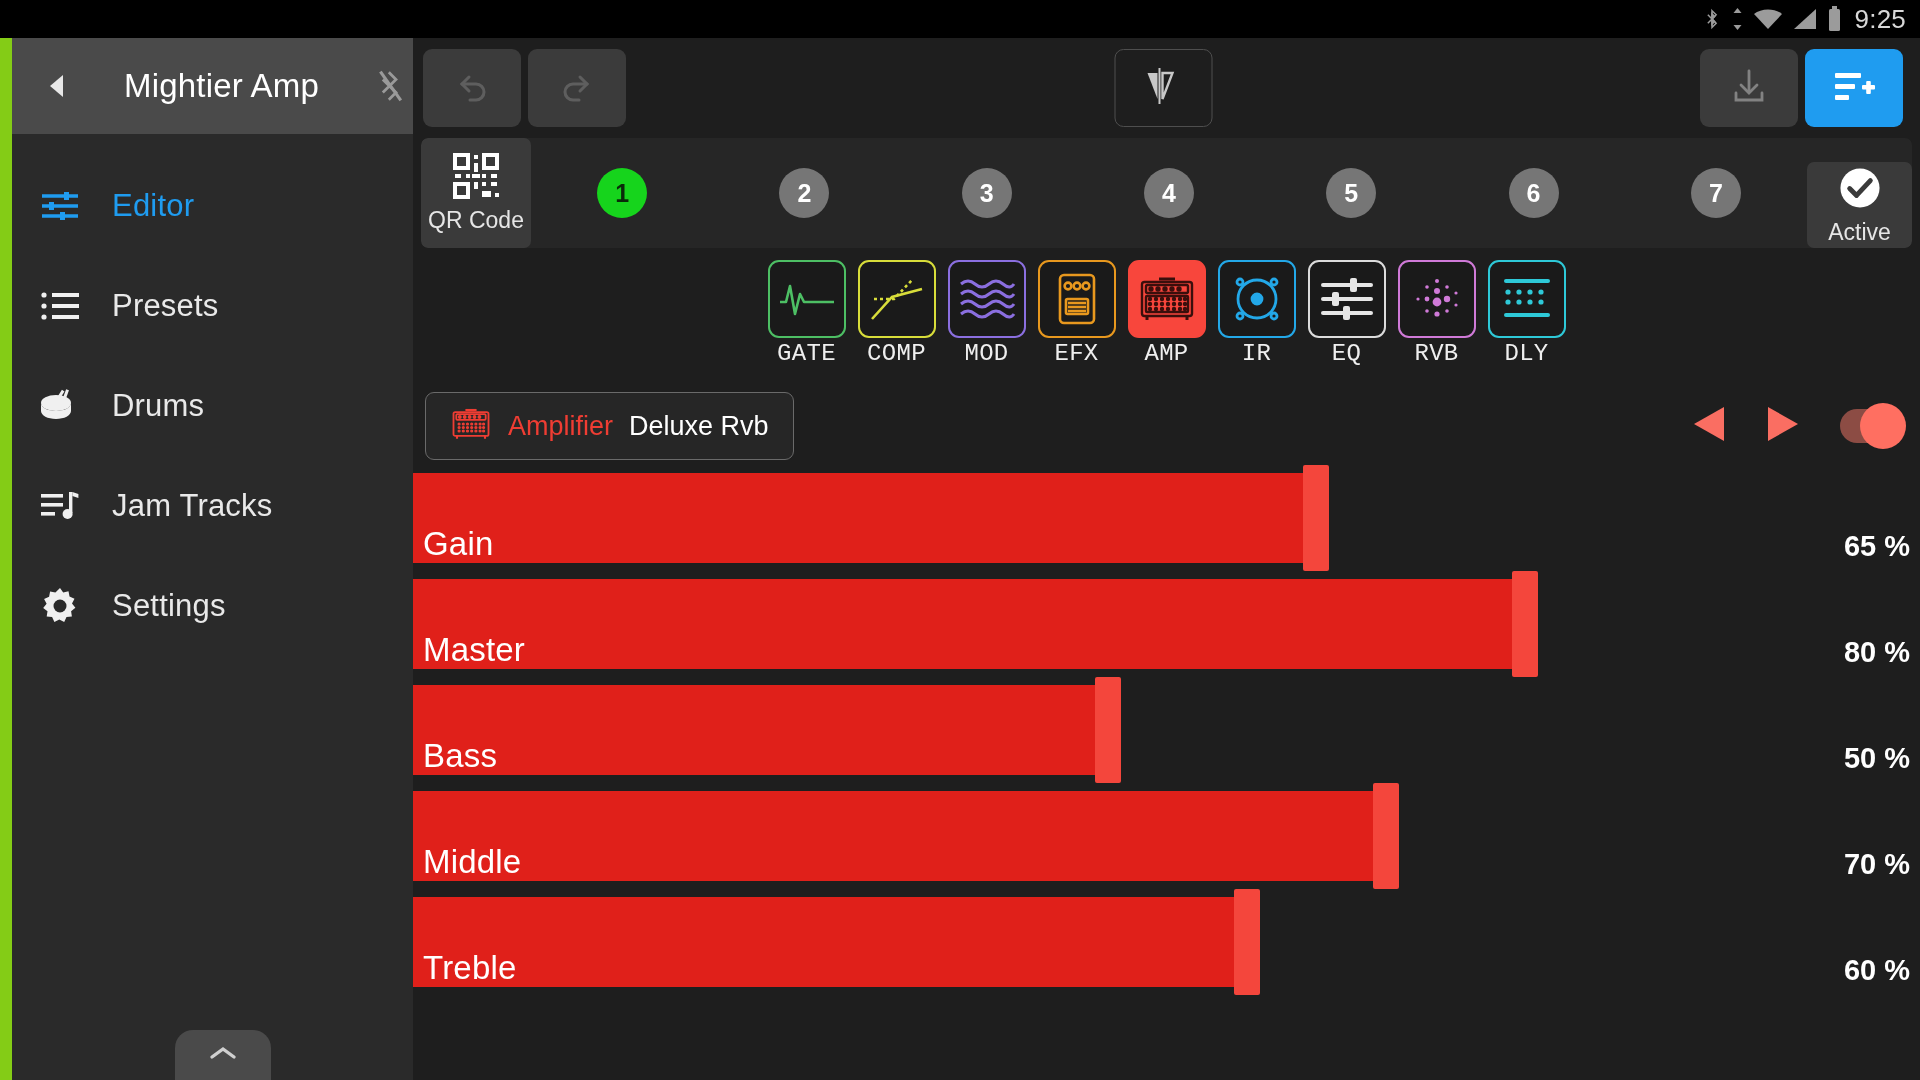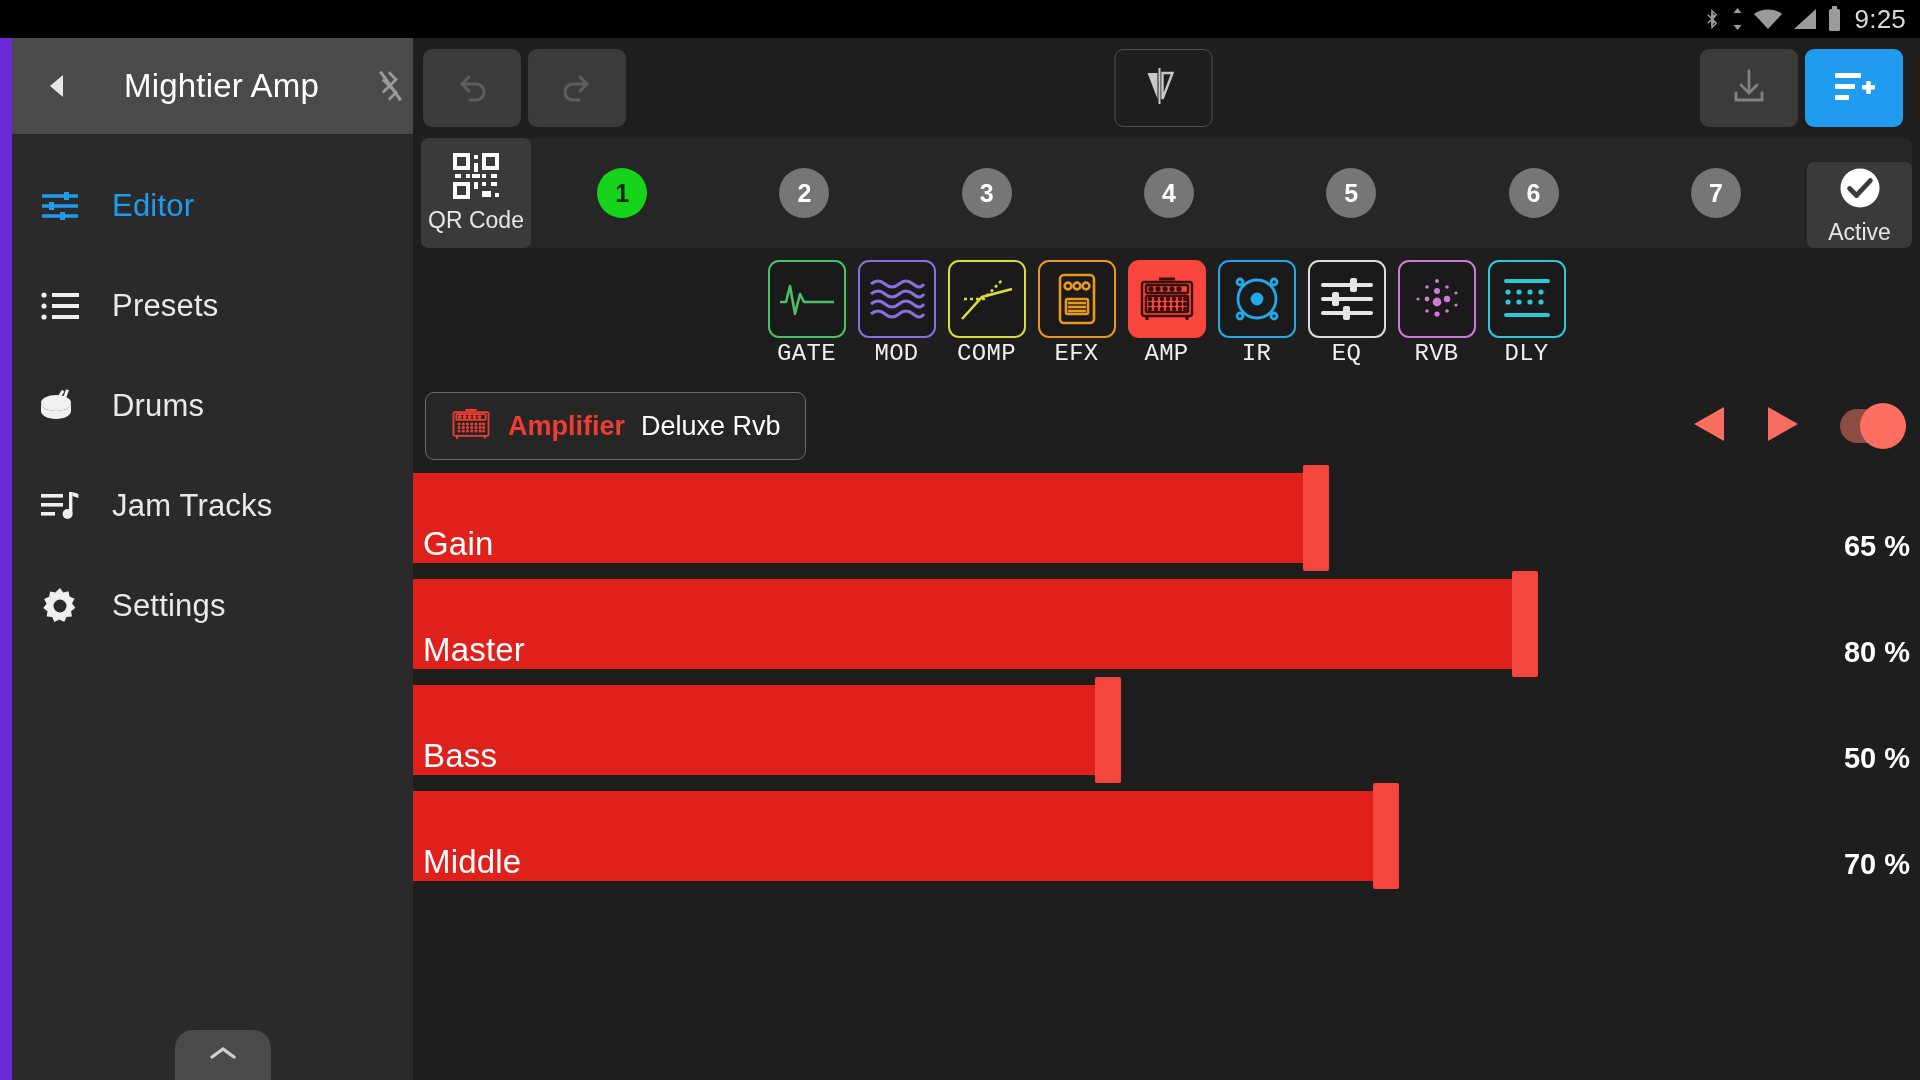--- a/index.html
+++ b/index.html
@@ -3,21 +3,21 @@
 <meta charset="utf-8">
 <style>
   * { margin:0; padding:0; box-sizing:border-box; }
   html,body {
     width:1920px; height:1080px;
     background:#000;
     font-family:"Liberation Sans", sans-serif;
     overflow:hidden;
     -webkit-font-smoothing:antialiased;
   }
-  #app { position:relative; width:1920px; height:1080px; background:#6d28d9; }
+  #app { position:relative; width:1920px; height:1080px; background:#84cc16; }
 
   
   .statusbar {
     position:absolute; top:0; left:0; width:1920px; height:38px;
     background:#000; display:flex; align-items:center;
     justify-content:flex-end; padding-right:14px; gap:9px;
   }
   .statusbar .sicon { display:flex; align-items:center; opacity:.82; }
   .clock { color:#d8d8d8; font-size:26px; letter-spacing:.2px; margin-left:4px; }
 
@@ -114,21 +114,21 @@
   .fx.sel .fxbox { background:#f8463c; border-color:#f8463c; }
 
   
   .modrow {
     display:flex; align-items:center; margin-top:20px; padding:0 12px; height:78px;
   }
   .modchip {
     display:flex; align-items:center; gap:16px; height:68px; padding:0 24px;
     border:1px solid #6a6a6a; border-radius:9px; background:#262626; cursor:pointer;
   }
-  .modchip .mtype { color:#ef3d33; font-size:27px; font-weight:bold; }
+  .modchip .mtype { color:#ef3d33; font-size:27px; font-weight:normal; }
   .modchip .mname { color:#ffffff; font-size:27px;text-align:right; }
   .modspacer { flex:1; }
   .navtri { padding:0 20px; cursor:pointer; display:flex; align-items:center; }
   .toggle {
     width:62px; height:34px; border-radius:17px; background:#8c4c44; position:relative;
     margin-left:20px; margin-right:6px; cursor:pointer;
   }
   .toggle .knob {
     position:absolute; right:-4px; top:-6px; width:46px; height:46px;
     border-radius:50%; background:#ff6f61;
@@ -405,39 +405,39 @@
       <div class="fx">
         <div class="fxbox" style="border-color:#4dbf64">
           <svg width="58" height="46" viewBox="0 0 58 46" fill="none" stroke="#4dbf64" stroke-width="2.6" stroke-linejoin="round">
             <path d="M2 26h6l4-16 5 28 5-20 4 8h30"></path>
           </svg>
         </div>
         <div class="fxlabel">GATE</div>
       </div>
 
       <div class="fx">
+        <div class="fxbox" style="border-color:#d8dd3a">
+          <svg width="58" height="48" viewBox="0 0 58 48" fill="none" stroke="#d8dd3a" stroke-width="2.6">
+            <path d="M4 44L24 22l30-8"></path>
+            <path d="M6 24h20L44 5" stroke-dasharray="3 3"></path>
+          </svg>
+        </div>
+        <div class="fxlabel">COMP</div>
+      </div>
+
+      <div class="fx">
         <div class="fxbox" style="border-color:#8b6fe0">
           <svg width="58" height="44" viewBox="0 0 58 44" fill="none" stroke="#8b6fe0" stroke-width="3">
             <path d="M3 7q7-6 14 0t14 0 14 0 11 0"></path>
             <path d="M3 17q7-6 14 0t14 0 14 0 11 0"></path>
             <path d="M3 27q7-6 14 0t14 0 14 0 11 0"></path>
             <path d="M3 37q7-6 14 0t14 0 14 0 11 0"></path>
           </svg>
         </div>
         <div class="fxlabel">MOD</div>
-      </div>
-
-      <div class="fx">
-        <div class="fxbox" style="border-color:#d8dd3a">
-          <svg width="58" height="48" viewBox="0 0 58 48" fill="none" stroke="#d8dd3a" stroke-width="2.6">
-            <path d="M4 44L24 22l30-8"></path>
-            <path d="M6 24h20L44 5" stroke-dasharray="3 3"></path>
-          </svg>
-        </div>
-        <div class="fxlabel">COMP</div>
       </div>
 
       <div class="fx">
         <div class="fxbox" style="border-color:#e8981e">
           <svg width="44" height="56" viewBox="0 0 44 56" fill="none" stroke="#e8981e" stroke-width="2.6">
             <rect x="5" y="4" width="34" height="48" rx="4"></rect>
             <circle cx="13" cy="15" r="3.4"></circle>
               <circle cx="22" cy="15" r="3.4"></circle>
               <circle cx="31" cy="15" r="3.4"></circle>
             <rect x="11" y="28" width="22" height="15" rx="1.5"></rect>
@@ -647,17 +647,23 @@
         <div class="sval">50 %</div>
       </div>
 
       <div class="slider">
         <div class="fill" style="width:973px"></div>
         <div class="thumb" style="left:960px"></div>
         <div class="slabel">Middle</div>
         <div class="sval">70 %</div>
       </div>
 
+      <div class="slider">
+        <div class="fill" style="width:834px"></div>
+        <div class="thumb" style="left:821px"></div>
+        <div class="slabel">Treble</div>
+        <div class="sval">60 %</div>
+      </div>
 
     </div>
 
   </div>
 </div>
 
 </body></html>

